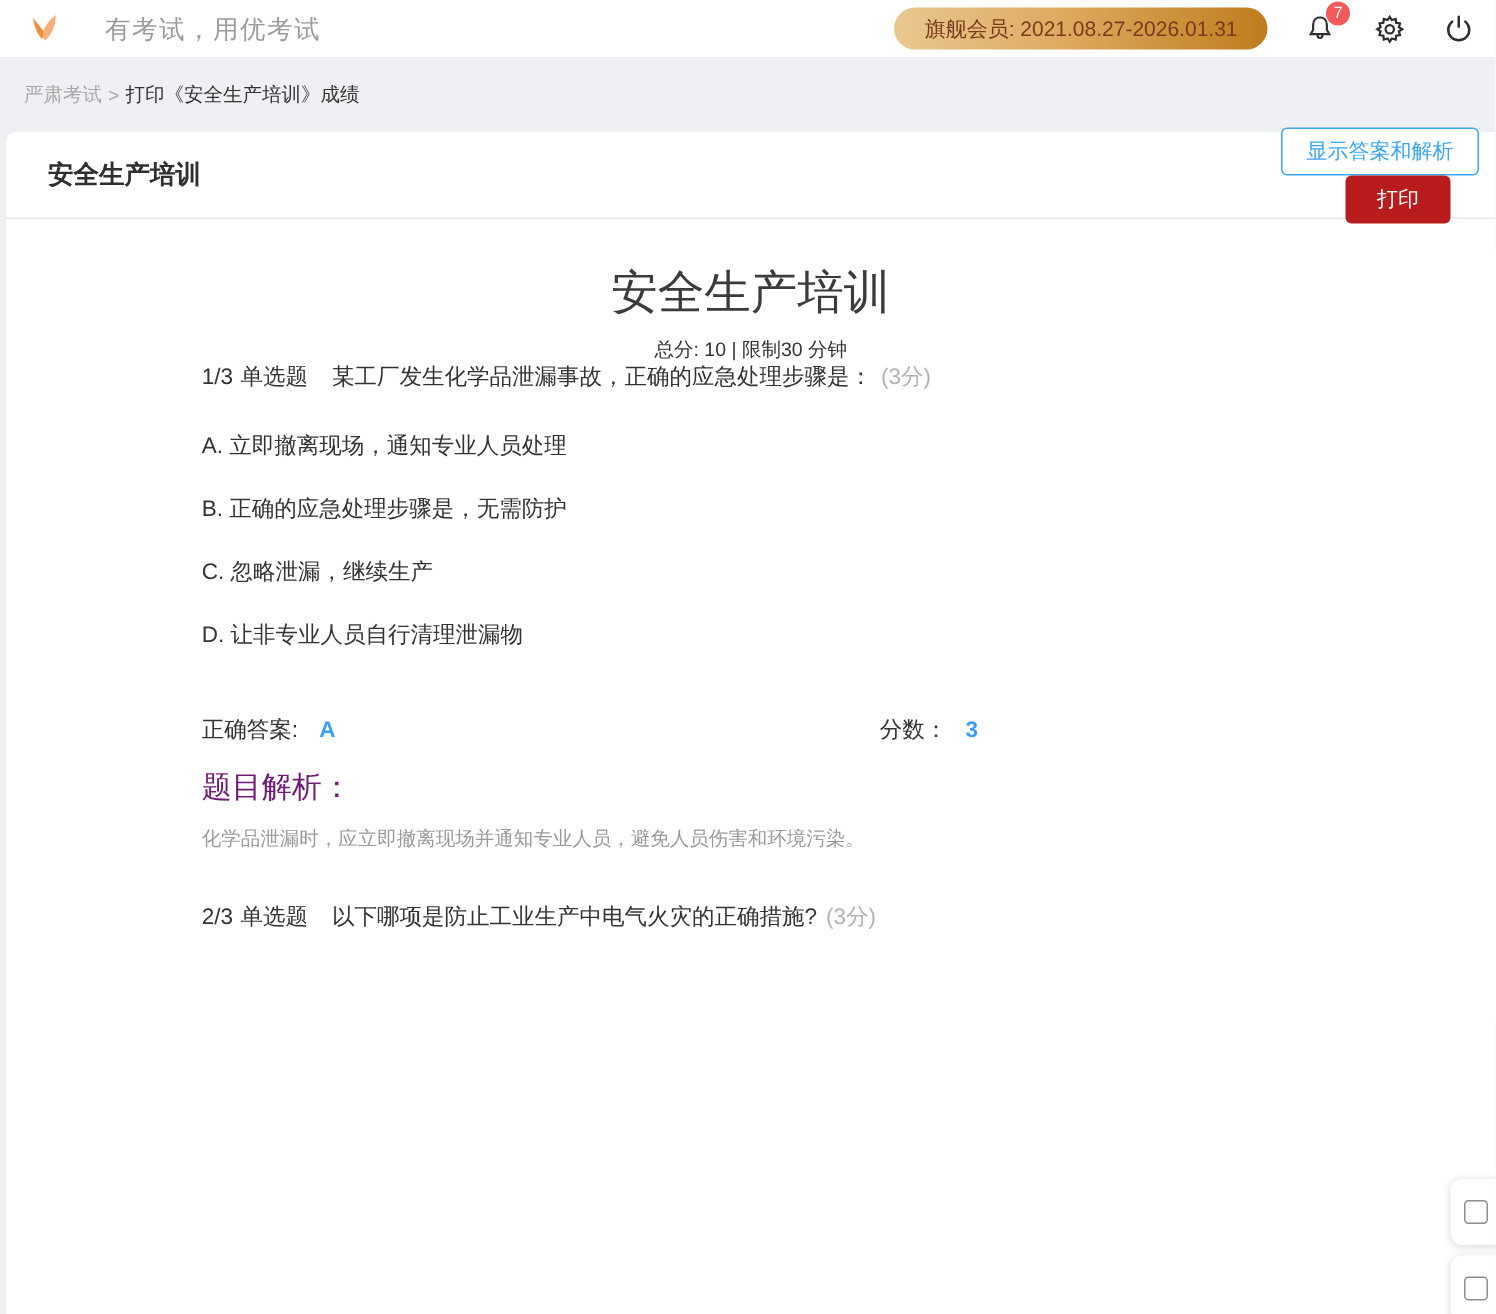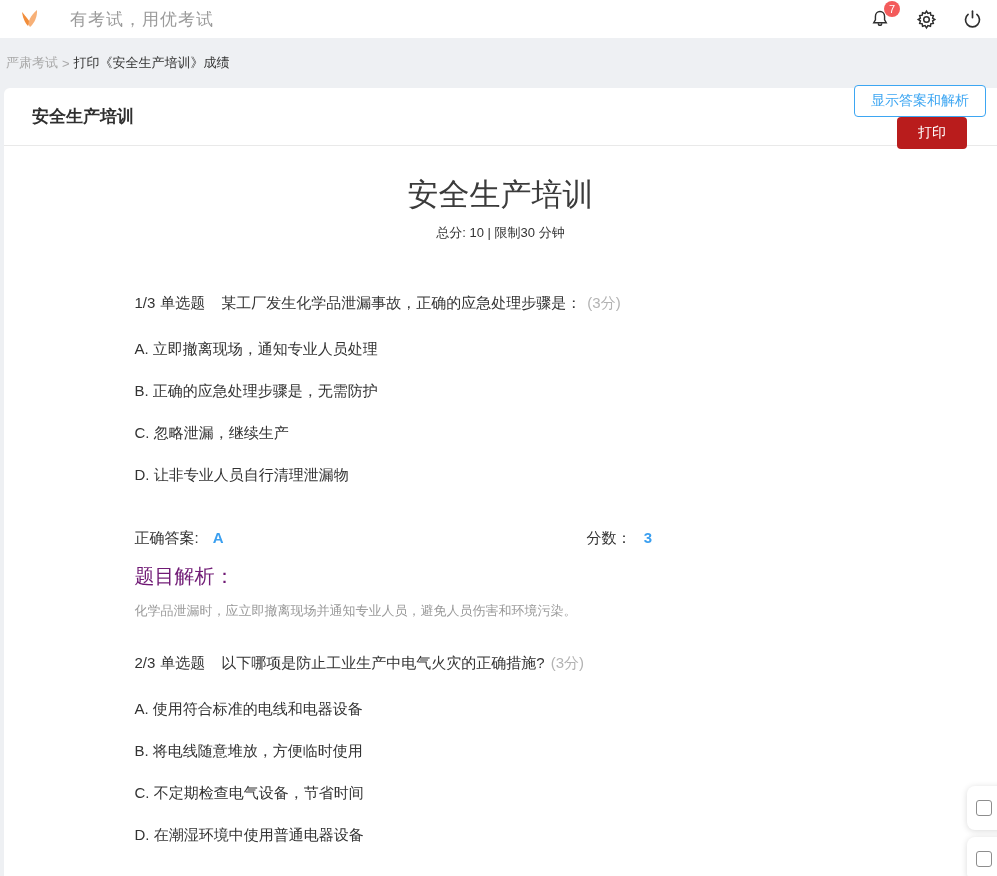--- a/index.html
+++ b/index.html
@@ -58,21 +58,21 @@
     line-height: 16px;
     text-align: center;
     padding: 0 3px;
   }
 
   
   .breadcrumb-bar {
     height: 50px;
     display: flex;
     align-items: center;
-    padding-left: 6px;
+    padding-left: 16px;
     font-size: 13px;
   }
   .crumb-parent { color: #a9a9a9; }
   .crumb-sep { color: #a9a9a9; margin: 0 4px; }
   .crumb-current { color: #333; }
 
   
   .card {
     background: #fff;
     margin-left: 4px;
@@ -120,21 +120,21 @@
     font-weight: 400;
     color: #3b3b3b;
   }
   .exam-meta {
     text-align: center;
     font-size: 13px;
     color: #333;
     margin-top: 8px;
   }
 
-  .question { margin-top: 52px; }
+  .question { }
   .q-head { font-size: 15px; color: #333; }
   .q-index { margin-right: 5px; }
   .q-type { margin-right: 16px; }
   .q-points { color: #b3b3b3; margin-left: 6px; }
   .q-options { margin-top: 27px; }
   .q-option { font-size: 15px; color: #333; margin-bottom: 23px; }
 
   .answer-row {
     position: relative;
     margin-top: 44px;
@@ -181,20 +181,21 @@
 <div class="top-header">
   <span class="logo-mark">
     <svg width="24" height="24" viewBox="0 0 24 24">
       <path d="M4 5 C4 5 5 14 10 19 L12 15 C9 11 4 5 4 5 Z" fill="#f28d3a"></path>
       <path d="M19 3 C19 3 20 13 12 20 C8 16 13 8 19 3 Z" fill="#f7b077"></path>
     </svg>
   </span>
   <span class="logo-text">有考试，用优考试</span>
 
   <div class="header-right">
+    <span class="vip-badge">旗舰会员: 2021.08.27-2026.01.31</span>
 
     <span class="icon-btn">
       <svg width="20" height="20" viewBox="0 0 24 24" fill="none" stroke="#2e2e2e" stroke-width="1.7">
         <path d="M12 3 C8.7 3 6.5 5.6 6.5 9 L6.5 13 L4.5 16.5 L19.5 16.5 L17.5 13 L17.5 9 C17.5 5.6 15.3 3 12 3 Z"></path>
         <path d="M10 17 C10 18.6 10.8 19.6 12 19.6 C13.2 19.6 14 18.6 14 17"></path>
       </svg>
       <span class="notif-badge">7</span>
     </span>
 
     <span class="icon-btn">
@@ -252,26 +253,20 @@
         </span>
       </div>
       <div class="analysis-label">题目解析：</div>
       <div class="analysis-text">化学品泄漏时，应立即撤离现场并通知专业人员，避免人员伤害和环境污染。</div>
     </div>
 
     <div class="question">
       <div class="q-head">
         <span class="q-index">2/3</span><span class="q-type">单选题</span><span class="q-stem">以下哪项是防止工业生产中电气火灾的正确措施?</span><span class="q-points">(3分)</span>
       </div>
-      <div class="q-options">
-        <div class="q-option">A. 使用符合标准的电线和电器设备</div>
-        <div class="q-option">B. 将电线随意堆放，方便临时使用</div>
-        <div class="q-option">C. 不定期检查电气设备，节省时间</div>
-        <div class="q-option">D. 在潮湿环境中使用普通电器设备</div>
-      </div>
 
     </div>
 
   </div>
 </div>
 
 <div class="float-btn float-btn-1">
   <span class="float-icon"></span>
 </div>
 <div class="float-btn float-btn-2">

